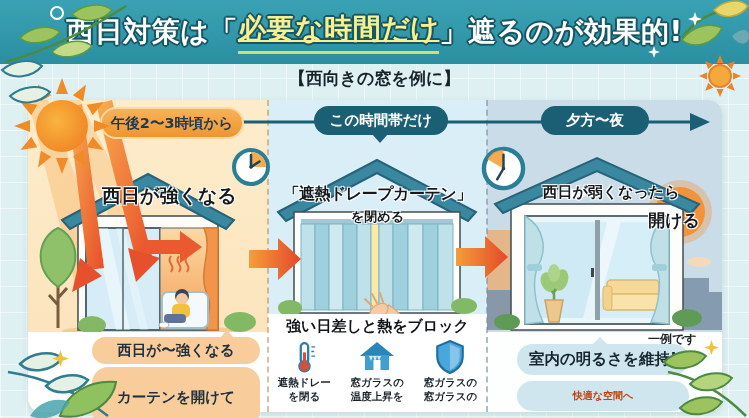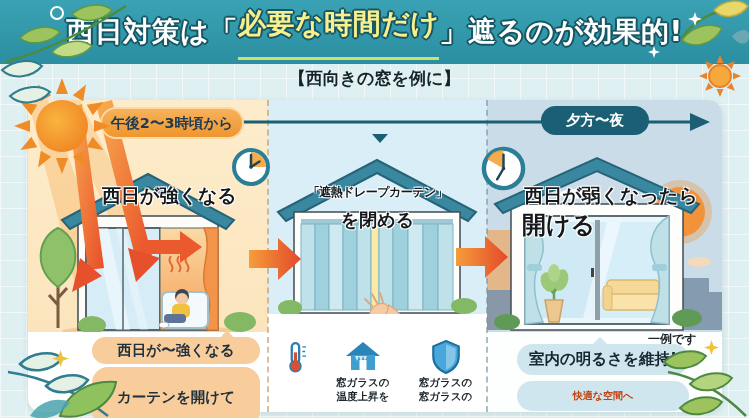--- a/index.html
+++ b/index.html
@@ -9,21 +9,21 @@
     background-image:linear-gradient(rgba(255,255,255,.55) 1px,transparent 1px),
                      linear-gradient(90deg,rgba(255,255,255,.55) 1px,transparent 1px);
     background-size:26px 26px;}
   .abs{position:absolute;}
   
   .banner{left:0;top:0;width:749px;height:64px;background:linear-gradient(180deg,#3aa2b4,#2b8ea1);z-index:3;}
   .title{left:0;top:0;width:749px;height:64px;display:flex;align-items:center;justify-content:center;
     font-size:28px;font-weight:bold;color:#fff;letter-spacing:.5px;white-space:nowrap;z-index:4;
     text-shadow:2px 0 0 #175764,-2px 0 0 #175764,0 2px 0 #175764,0 -2px 0 #175764,
       1.4px 1.4px 0 #175764,-1.4px 1.4px 0 #175764,1.4px -1.4px 0 #175764,-1.4px -1.4px 0 #175764;}
-  .title .hl{color:#f8ef8e;border-bottom:3px solid #cfe06a;padding-bottom:14px;}
+  .title .hl{color:#f8ef8e;border-bottom:3px solid #cfe06a;padding-bottom:3px;text-decoration:underline;}
   .subtitle{left:0;top:67px;width:749px;text-align:center;font-size:17px;font-weight:bold;color:#16242a;z-index:2;}
   
   .container{left:28px;top:100px;width:694px;height:312px;border-radius:14px;overflow:hidden;
     background:#fff;z-index:1;box-shadow:0 2px 6px rgba(40,80,90,.15);}
   .col{position:absolute;top:0;height:312px;}
   .col1{left:0;width:240px;background:linear-gradient(180deg,#fdeccb,#fbe2b8);}
   .col2{left:240px;width:219px;background:#d9eef7;}
   .col3{left:459px;width:235px;background:#c9dce8;}
   .white1{left:0;top:232px;width:240px;height:80px;background:#fff;}
   .white2{left:240px;top:214px;width:219px;height:98px;background:#fff;}
@@ -37,24 +37,24 @@
     border:2px solid #fbd9a2;color:#1e3a52;font-size:14.5px;}
   .stage2{left:314px;top:106px;width:134px;height:29px;background:#1b5f74;color:#fff;font-size:14.5px;}
   .stage3{left:541px;top:106px;width:108px;height:29px;background:#1b5f74;color:#fff;font-size:14.5px;}
   .tail-down{left:372px;top:134px;width:0;height:0;border-left:8px solid transparent;border-right:8px solid transparent;
     border-top:9px solid #1b5f74;z-index:5;}
   
   .hline{font-weight:bold;color:#15191c;z-index:5;white-space:nowrap;
     text-shadow:-1px -1px 0 rgba(255,255,255,.9),1px -1px 0 rgba(255,255,255,.9),
       -1px 1px 0 rgba(255,255,255,.9),1px 1px 0 rgba(255,255,255,.9);margin-top:42px;}
   .h1{left:102px;top:141px;width:168px;font-size:19px;}
-  .h2a{left:268px;top:142px;width:219px;font-size:12px;text-align:center;letter-spacing:-.5px;}
-  .h2b{left:268px;top:166px;width:219px;font-size:18px;text-align:center;}
-  .h3a{left:522px;top:141px;width:178px;font-size:19px;text-align:center;}
-  .h3b{left:522px;top:167px;width:178px;font-size:24px;text-align:left;}
+  .h2a{left:268px;top:142px;width:219px;font-size:16px;text-align:center;letter-spacing:-.5px;}
+  .h2b{left:268px;top:166px;width:219px;font-size:13px;text-align:center;}
+  .h3a{left:522px;top:141px;width:178px;font-size:15px;text-align:center;}
+  .h3b{left:522px;top:167px;width:178px;font-size:17px;text-align:right;}
   
   .bubble{display:flex;align-items:center;justify-content:center;font-weight:bold;z-index:5;text-align:center;}
   .b1{left:92px;top:337px;width:168px;height:27px;background:#f8cd9b;border-radius:14px;color:#20303e;font-size:14.5px;}
   .b1tail{left:220px;top:330px;width:0;height:0;border-left:7px solid transparent;border-right:7px solid transparent;
     border-bottom:8px solid #f8cd9b;z-index:5;}
   .b2{left:92px;top:367px;width:168px;height:60px;background:#f8cd9b;border-radius:16px;color:#20303e;
     font-size:14.5px;line-height:1.3;flex-direction:column;}
   .b3a{left:517px;top:344px;width:172px;height:31px;background:#cfe6ee;border-radius:16px;color:#16262e;font-size:15.5px;}
   .b3tail{left:592px;top:337px;width:0;height:0;border-left:8px solid transparent;border-right:8px solid transparent;
     border-bottom:8px solid #cfe6ee;z-index:5;}
@@ -217,20 +217,21 @@
     <div class="abs white3"></div>
     <div class="abs divider div1"></div>
     <div class="abs divider div2"></div>
   </div>
 
   <svg class="abs z5" style="left:96px;top:104px;" width="618" height="36" viewBox="0 0 618 36">
     <line x1="8" y1="18" x2="596" y2="18" stroke="#1b5f74" stroke-width="3"></line>
     <polygon points="594,9 614,18 594,27" fill="#1b5f74"></polygon>
   </svg>
   <div class="abs stage stage1">午後2〜3時頃から</div>
+  <div class="abs stage stage2">この時間帯だけ</div>
   <div class="abs tail-down"></div>
   <div class="abs stage stage3">夕方〜夜</div>
 
   <div class="abs hline h1">西日が強くなる</div>
   <div class="abs hline h2a">「遮熱ドレープカーテン」</div>
   <div class="abs hline h2b">を閉める</div>
   <div class="abs hline h3a">西日が弱くなったら</div>
   <div class="abs hline h3b">開ける</div>
 
   <svg class="abs z5" style="left:231px;top:147px;" width="40" height="40" viewBox="0 0 40 40">
@@ -264,28 +265,33 @@
   <svg class="abs z6" style="left:456px;top:236px;" width="52" height="42" viewBox="0 0 52 42">
     <polygon points="0,12 29,12 29,0 52,21 29,42 29,30 0,30" fill="url(#gA)"></polygon>
   </svg>
 
   <div class="abs b1tail"></div>
   <div class="abs bubble b1">西日が〜強くなる</div>
   <div class="abs bubble b2">
     <span>カーテンを開けて</span>
   </div>
 
+  <div class="abs blockTitle">強い日差しと熱をブロック</div>
   <div class="abs features">
     <div class="feature">
       <svg width="24" height="34" viewBox="0 0 26 34">
         <rect x="9.5" y="2" width="8" height="22" rx="4" fill="#fff" stroke="#2b7fae" stroke-width="2.5"></rect>
         <circle cx="13.5" cy="27" r="6" fill="#d94f33" stroke="#2b7fae" stroke-width="1.5"></circle>
         <line x1="13.5" y1="12" x2="13.5" y2="27" stroke="#d94f33" stroke-width="3.5"></line>
         <path d="M21,6 h4 M21,11 h3 M21,16 h4" stroke="#2b7fae" stroke-width="1.5"></path>
       </svg>
+      <div class="flabel">
+        <div>遮熱ドレー</div>
+        <div>を閉る</div>
+      </div>
     </div>
     <div class="feature">
       <svg width="36" height="34" viewBox="0 0 36 32">
         <polygon points="18,1 1,15 35,15" fill="#2a86b8"></polygon>
         <rect x="6" y="14" width="24" height="15" fill="#3f9fd0"></rect>
         <polygon points="10,15 12,20 14,15 16,21 18,15 20,20 22,15" fill="#cfeaf8"></polygon>
         <rect x="14.5" y="19" width="7" height="10" fill="#fff"></rect>
       </svg>
       <div class="flabel">
         <div>窓ガラスの</div>

